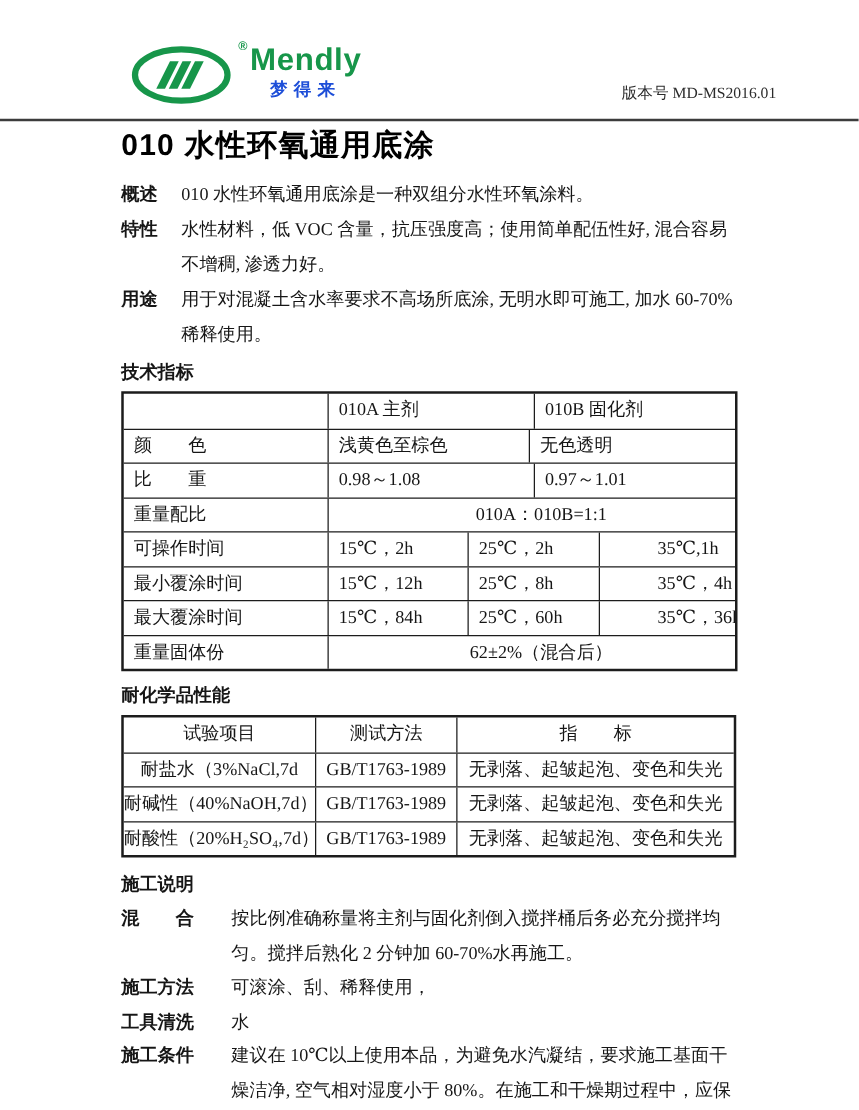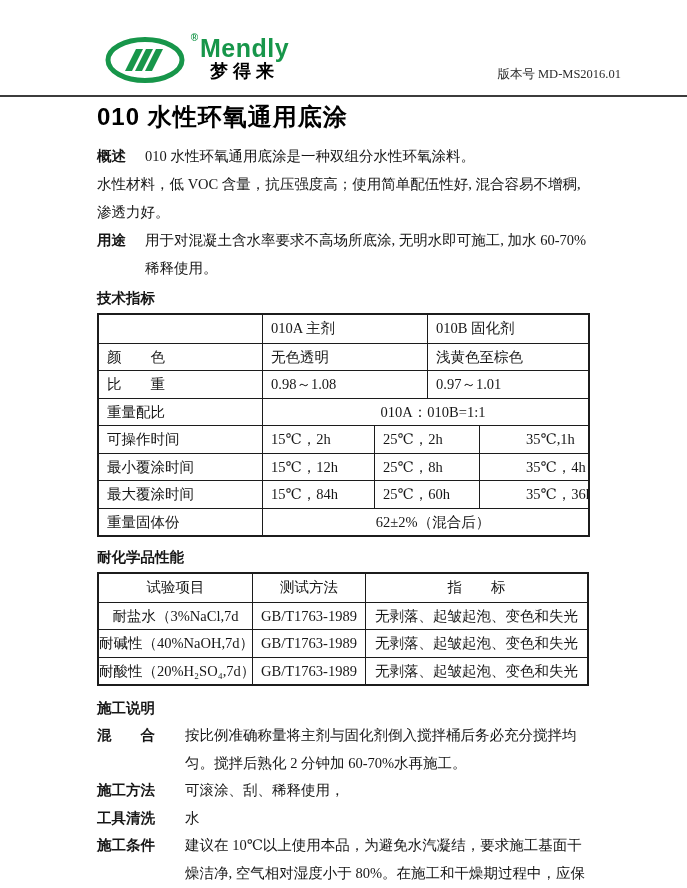--- a/index.html
+++ b/index.html
@@ -13,21 +13,21 @@
   .hdr { position:relative; height:97px; }
   .brand { position:absolute; left:104px; top:36px; display:flex; align-items:flex-start; }
   .logo-wrap { position:relative; width:86px; height:50px; }
   .logo-wrap svg { display:block; }
   .rmark { position:absolute; right:-8px; top:-4px; font-size:10px; color:#17964a;
            font-family:"Liberation Sans",sans-serif; font-weight:bold; }
   .brand-txt { margin-left:10px; display:flex; flex-direction:column; align-items:center; }
   .brand-en { font-family:"Liberation Sans","DejaVu Sans",sans-serif; font-weight:900;
               font-size:25px; line-height:24px; color:#17964a; letter-spacing:0.5px; }
   .brand-cn { font-family:"Liberation Sans","DejaVu Sans",sans-serif; font-weight:bold;
-              font-size:18px; line-height:18px; color:#000000; letter-spacing:5px; margin-top:2px; }
+              font-size:14px; line-height:18px; color:#1d4ed8; letter-spacing:5px; margin-top:2px; }
   .version { position:absolute; right:66px; top:66px; font-size:12.5px; color:#2b2b2b; }
   .rule { position:absolute; left:0; right:0; bottom:0; height:0; border-bottom:2px solid #3c3c3c; }
   
   .main { margin:4px 97px 0 97px; width:493px; }
   h1 { font-family:"Liberation Sans","DejaVu Sans",sans-serif; font-weight:bold;
        font-size:24px; line-height:32px; margin:3px 0 9px 0; letter-spacing:1px; color:#000000; }
   .prow { display:flex; line-height:28px; }
   .plabel { width:48px; flex-shrink:0; font-weight:bold;
             font-family:"Liberation Sans","DejaVu Sans",sans-serif; }
   .ptext { flex:1; }
@@ -83,39 +83,40 @@
 </div>
 
 <div class="main">
   <h1>010 水性环氧通用底涂</h1>
 
   <div class="prow">
     <span class="plabel">概述</span>
     <span class="ptext">010 水性环氧通用底涂是一种双组分水性环氧涂料。</span>
   </div>
   <div class="prow">
+    <span class="plabel">特性</span>
     <span class="ptext">水性材料，低 VOC 含量，抗压强度高；使用简单配伍性好, 混合容易不增稠, 渗透力好。</span>
   </div>
   <div class="prow">
     <span class="plabel">用途</span>
     <span class="ptext">用于对混凝土含水率要求不高场所底涂, 无明水即可施工, 加水 60-70%稀释使用。</span>
   </div>
 
   <div class="sec-heading">技术指标</div>
 
   <div class="tbl">
     <div class="tr">
       <div class="td c-label"></div>
       <div class="td c-a">010A 主剂</div>
       <div class="td c-b">010B 固化剂</div>
     </div>
     <div class="tr">
       <div class="td c-label">颜　　色</div>
+      <div class="td c-b">浅黄色至棕色</div>
       <div class="td c-a">无色透明</div>
-      <div class="td c-b">浅黄色至棕色</div>
     </div>
     <div class="tr">
       <div class="td c-label">比　　重</div>
       <div class="td c-a">0.98～1.08</div>
       <div class="td c-b">0.97～1.01</div>
     </div>
     <div class="tr">
       <div class="td c-label">重量配比</div>
       <div class="td c-span">010A：010B=1:1</div>
     </div>

